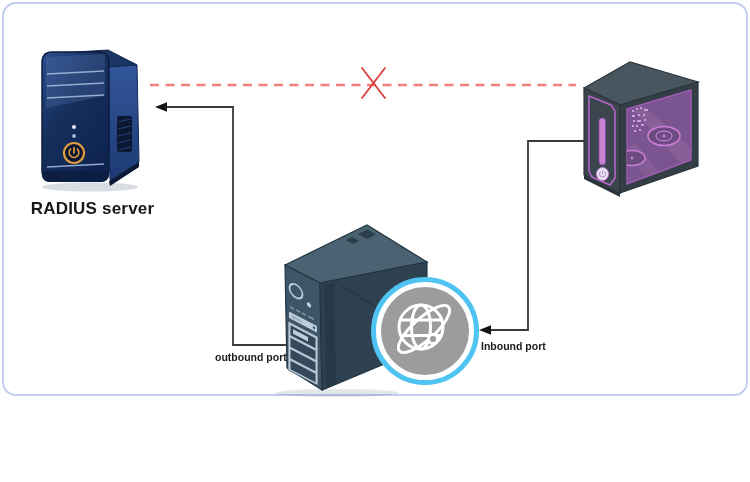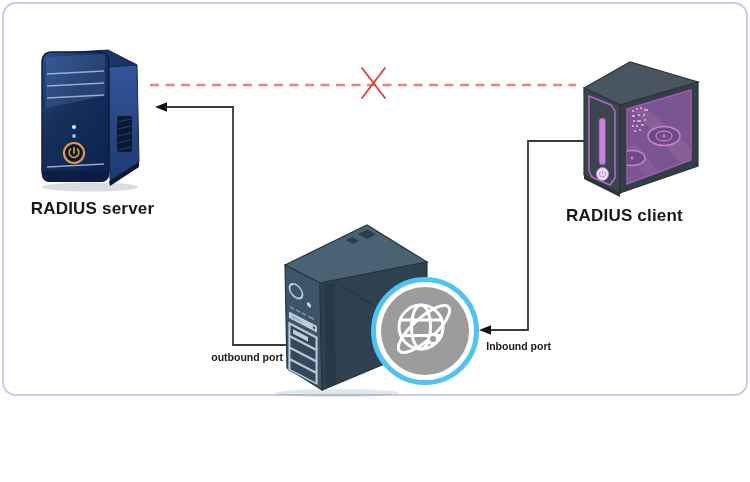--- a/index.html
+++ b/index.html
@@ -10,21 +10,21 @@
   .frame{
     position:absolute;inset:2px;border:2px solid #c4ccf0;border-radius:14px;
     pointer-events:none;
   }
   .abs{position:absolute;}
   .node-label{
     position:absolute;text-align:center;font-weight:700;font-size:17px;
     color:#18181a;letter-spacing:.2px;
   }
   .port-label{
-    position:absolute;text-align:right;font-weight:700;font-size:10.5px;
+    position:absolute;text-align:left;font-weight:700;font-size:10.5px;
     color:#1a1a1a;
   }
   svg{display:block;}
 </style>
 </head>
 <body>
 
 <div class="canvas">
   <div class="frame"></div>
 
@@ -184,16 +184,15 @@
       <circle cx="51" cy="51" r="22"></circle>
       <ellipse cx="51" cy="51" rx="9.5" ry="22"></ellipse>
       <path d="M30.5,44 H71.5"></path>
       <path d="M31,59.5 H71"></path>
       <ellipse cx="54" cy="53" rx="33" ry="11" transform="rotate(-42 54 53)"></ellipse>
     </g>
     <circle cx="63" cy="63" r="4.6" fill="#9c9c9c" stroke="#ffffff" stroke-width="3"></circle>
   </svg>
 
   <div class="node-label" style="left:30px;top:199px;width:125px">RADIUS server</div>
-  <div class="node-label" style="left:562px;top:206px;width:125px">RADIUS client</div>
-  <div class="port-label" style="left:205px;top:351px;width:78px">outbound port</div>
+  <div class="port-label" style="left:215px;top:351px;width:78px">outbound port</div>
   <div class="port-label" style="left:481px;top:340px;width:70px">Inbound port</div>
 </div>
 
 </body></html>

